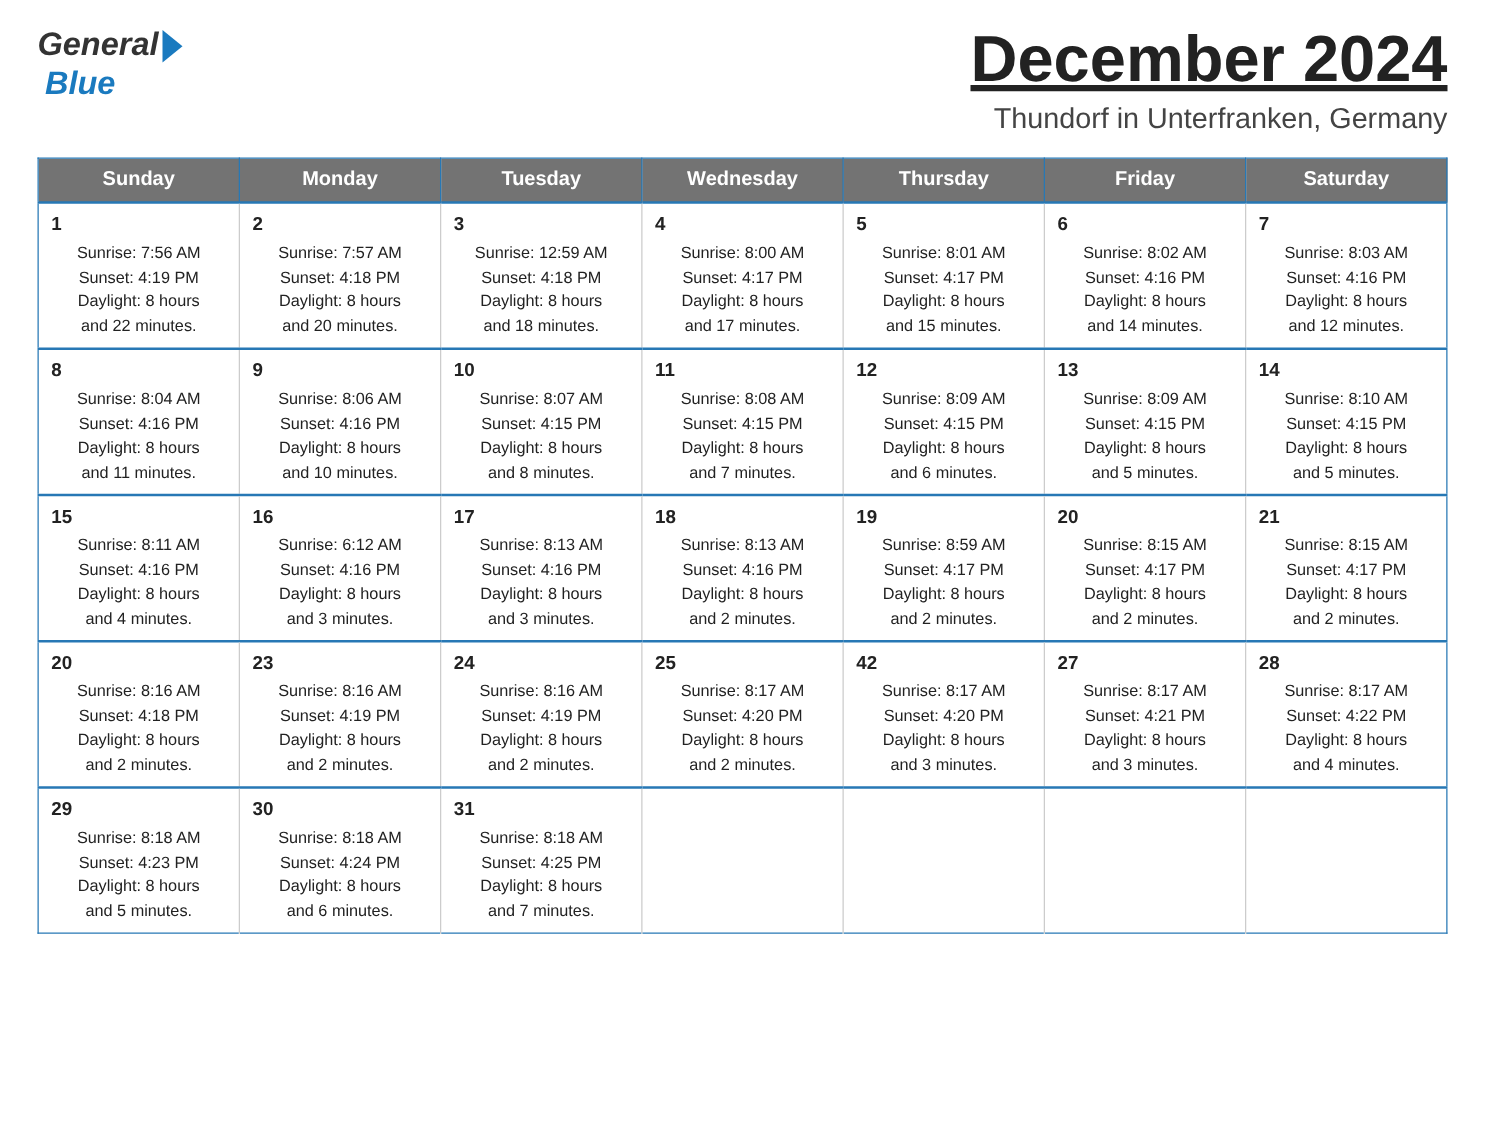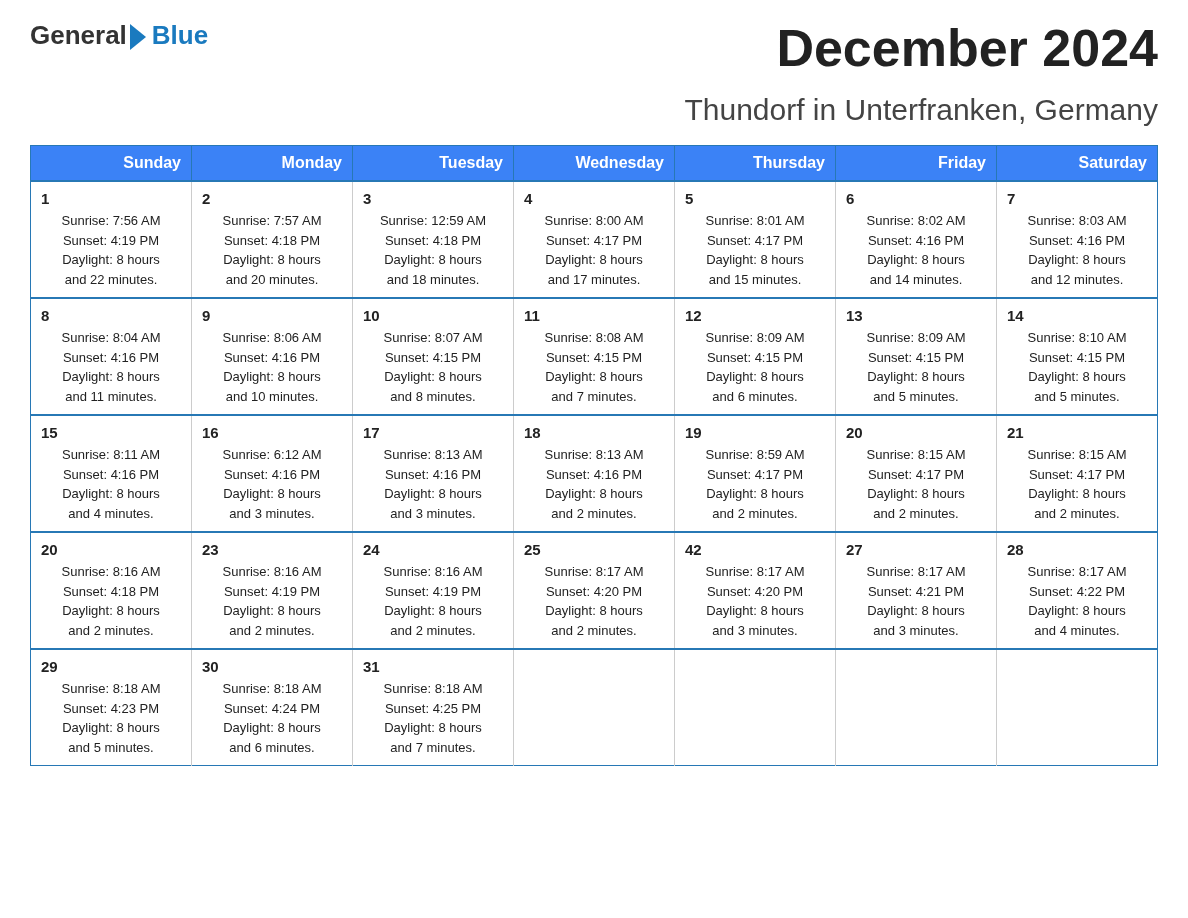--- a/index.html
+++ b/index.html
@@ -28,38 +28,39 @@
       margin-left: 4px;
     }
     .title-section {
       text-align: right;
     }
     .calendar-title {
       font-size: 52px;
       font-weight: bold;
       color: #222;
       line-height: 1.1;
+      text-decoration: underline;
     }
     .calendar-subtitle {
-      font-size: 30px;
+      font-size: 23px;
       color: #444;
-      margin-top: 16px;
+      margin-top: 4px;
     }
     .calendar-table {
       width: 100%;
       border-collapse: collapse;
       border: 1.5px solid #2778b5;
     }
     .calendar-table th {
-      background-color: #3b82f6;
+      background-color: #737373;
       color: #fff;
       font-size: 16px;
       font-weight: bold;
       padding: 8px 10px;
-      text-align: right;
+      text-align: center;
       border: 1px solid #2778b5;
     }
     .calendar-table td {
       vertical-align: top;
       padding: 8px 10px;
       font-size: 13px;
       color: #222;
       border: none;
       border-top: 2px solid #2778b5;
       width: calc(100% / 7);
@@ -76,20 +77,22 @@
       margin-bottom: 4px;
       display: block;
     }
     .day-info {
       font-size: 13px;
       line-height: 1.5;
       text-align: center;
     }
     .logo-wrapper {
       display: flex;
+      flex-direction: column;
+      font-style: italic;
     }
     .logo-row1 {
       display: flex;
       align-items: center;
     }
     .logo-chevron {
       width: 0;
       height: 0;
       border-top: 13px solid transparent;
       border-bottom: 13px solid transparent;

